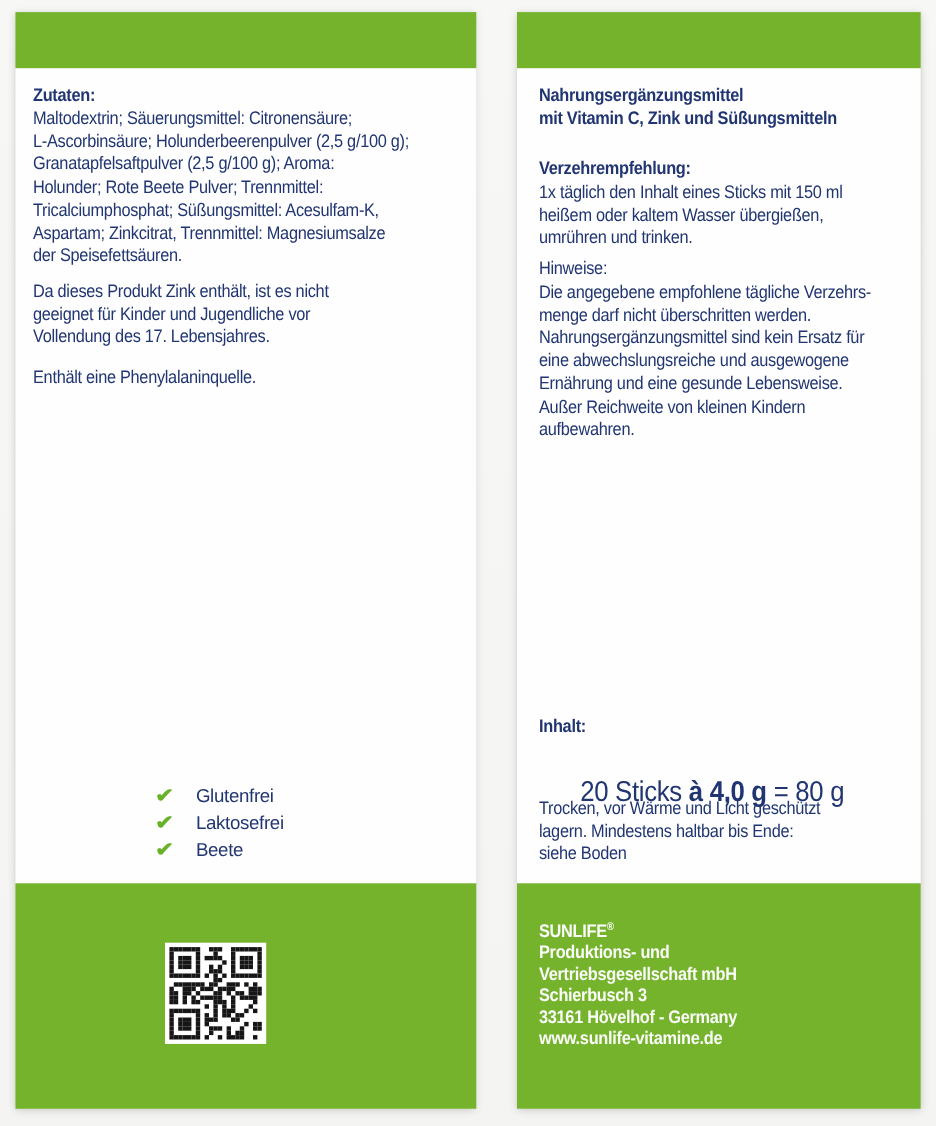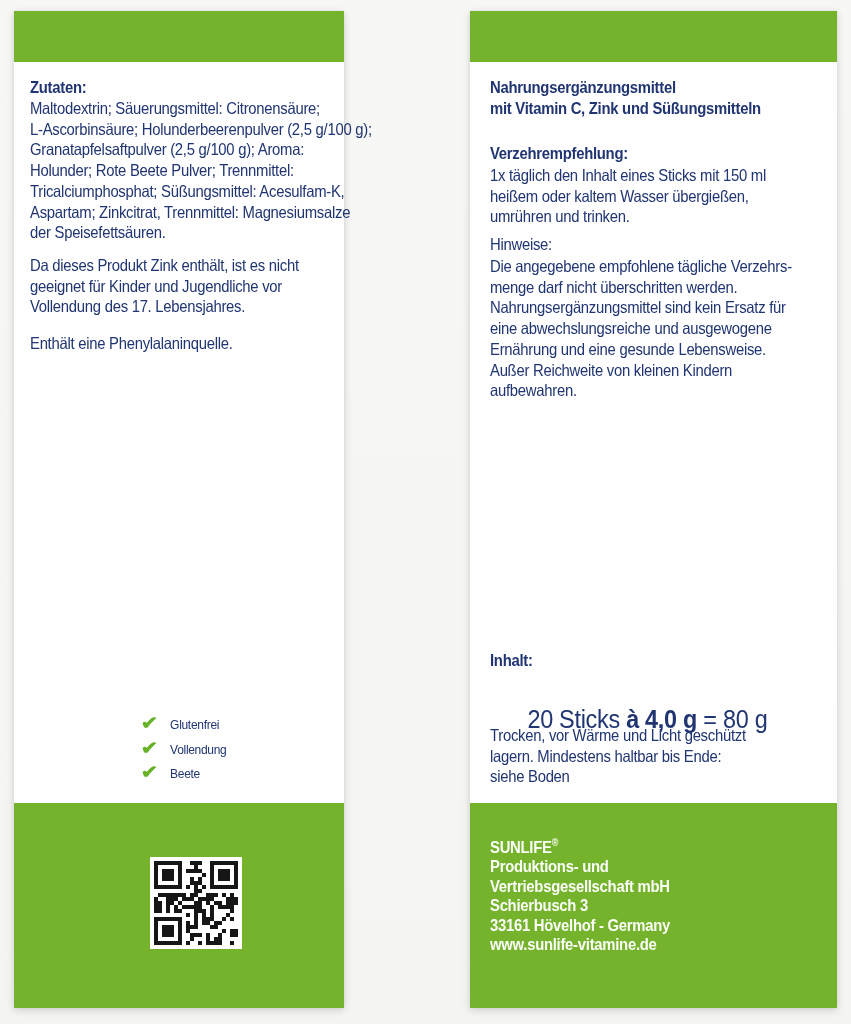--- a/index.html
+++ b/index.html
@@ -13,21 +13,21 @@
     width: 851px; height: 1024px;
     background: linear-gradient(180deg, #f7f7f5 0%, #f4f4f2 100%);
     overflow: hidden;
   }
   .panel {
     position: absolute;
     top: 11px; height: 997px;
     background: #fefefe;
     box-shadow: 0 2px 8px rgba(0,0,0,0.16), 0 0 2px rgba(0,0,0,0.06);
   }
-  .panel-left  { left: 14px;  width: 330px; }
+  .panel-left  { left: 14px;  width: 419px; }
   .panel-right { left: 470px; width: 367px; text-decoration: underline; }
   .band { position: absolute; left: 0; right: 0; background: var(--green, #75b32d); }
   .band-top    { top: 0; height: 51px; }
   .band-bottom { bottom: 0; height: 205px; }
 
   .block { position: absolute; color: var(--navy, #203571); }
   .txt {
     font-size: 16.5px;
     line-height: 20.7px;
     letter-spacing: -0.3px;
@@ -46,21 +46,21 @@
 
   .claims { left: 128px; top: 701px; }
   .claim-row { display: flex; align-items: baseline; height: 24.7px; }
   .check-icon {
     color: var(--check-green, #68b22a);
     font-weight: bold;
     font-size: 18px;
     margin-right: 13px;
     transform: scaleX(1.15);
   }
-  .claim-label { font-size: 12px; letter-spacing: -0.3px; }
+  .claim-label { font-size: 17px; letter-spacing: -0.3px; margin-left: 8px; }
 
   
   .qr-box {
     position: absolute;
     left: 136px; top: 846px;
     width: 92px; height: 92px;
     background: #ffffff;
     box-sizing: border-box;
     padding: 4px;
   }
@@ -125,21 +125,21 @@
 
     <div class="block txt phenyl-note">Enthält eine Phenylalaninquelle.</div>
 
     <div class="block claims">
       <div class="claim-row">
         <span class="check-icon">✔</span>
         <span class="claim-label">Glutenfrei</span>
       </div>
       <div class="claim-row">
         <span class="check-icon">✔</span>
-        <span class="claim-label">Vollendung</span>
+        <span class="claim-label">Laktosefrei</span>
       </div>
       <div class="claim-row">
         <span class="check-icon">✔</span>
         <span class="claim-label">Beete</span>
       </div>
     </div>
 
     <div class="band band-bottom"></div>
 
     <div class="qr-box">

